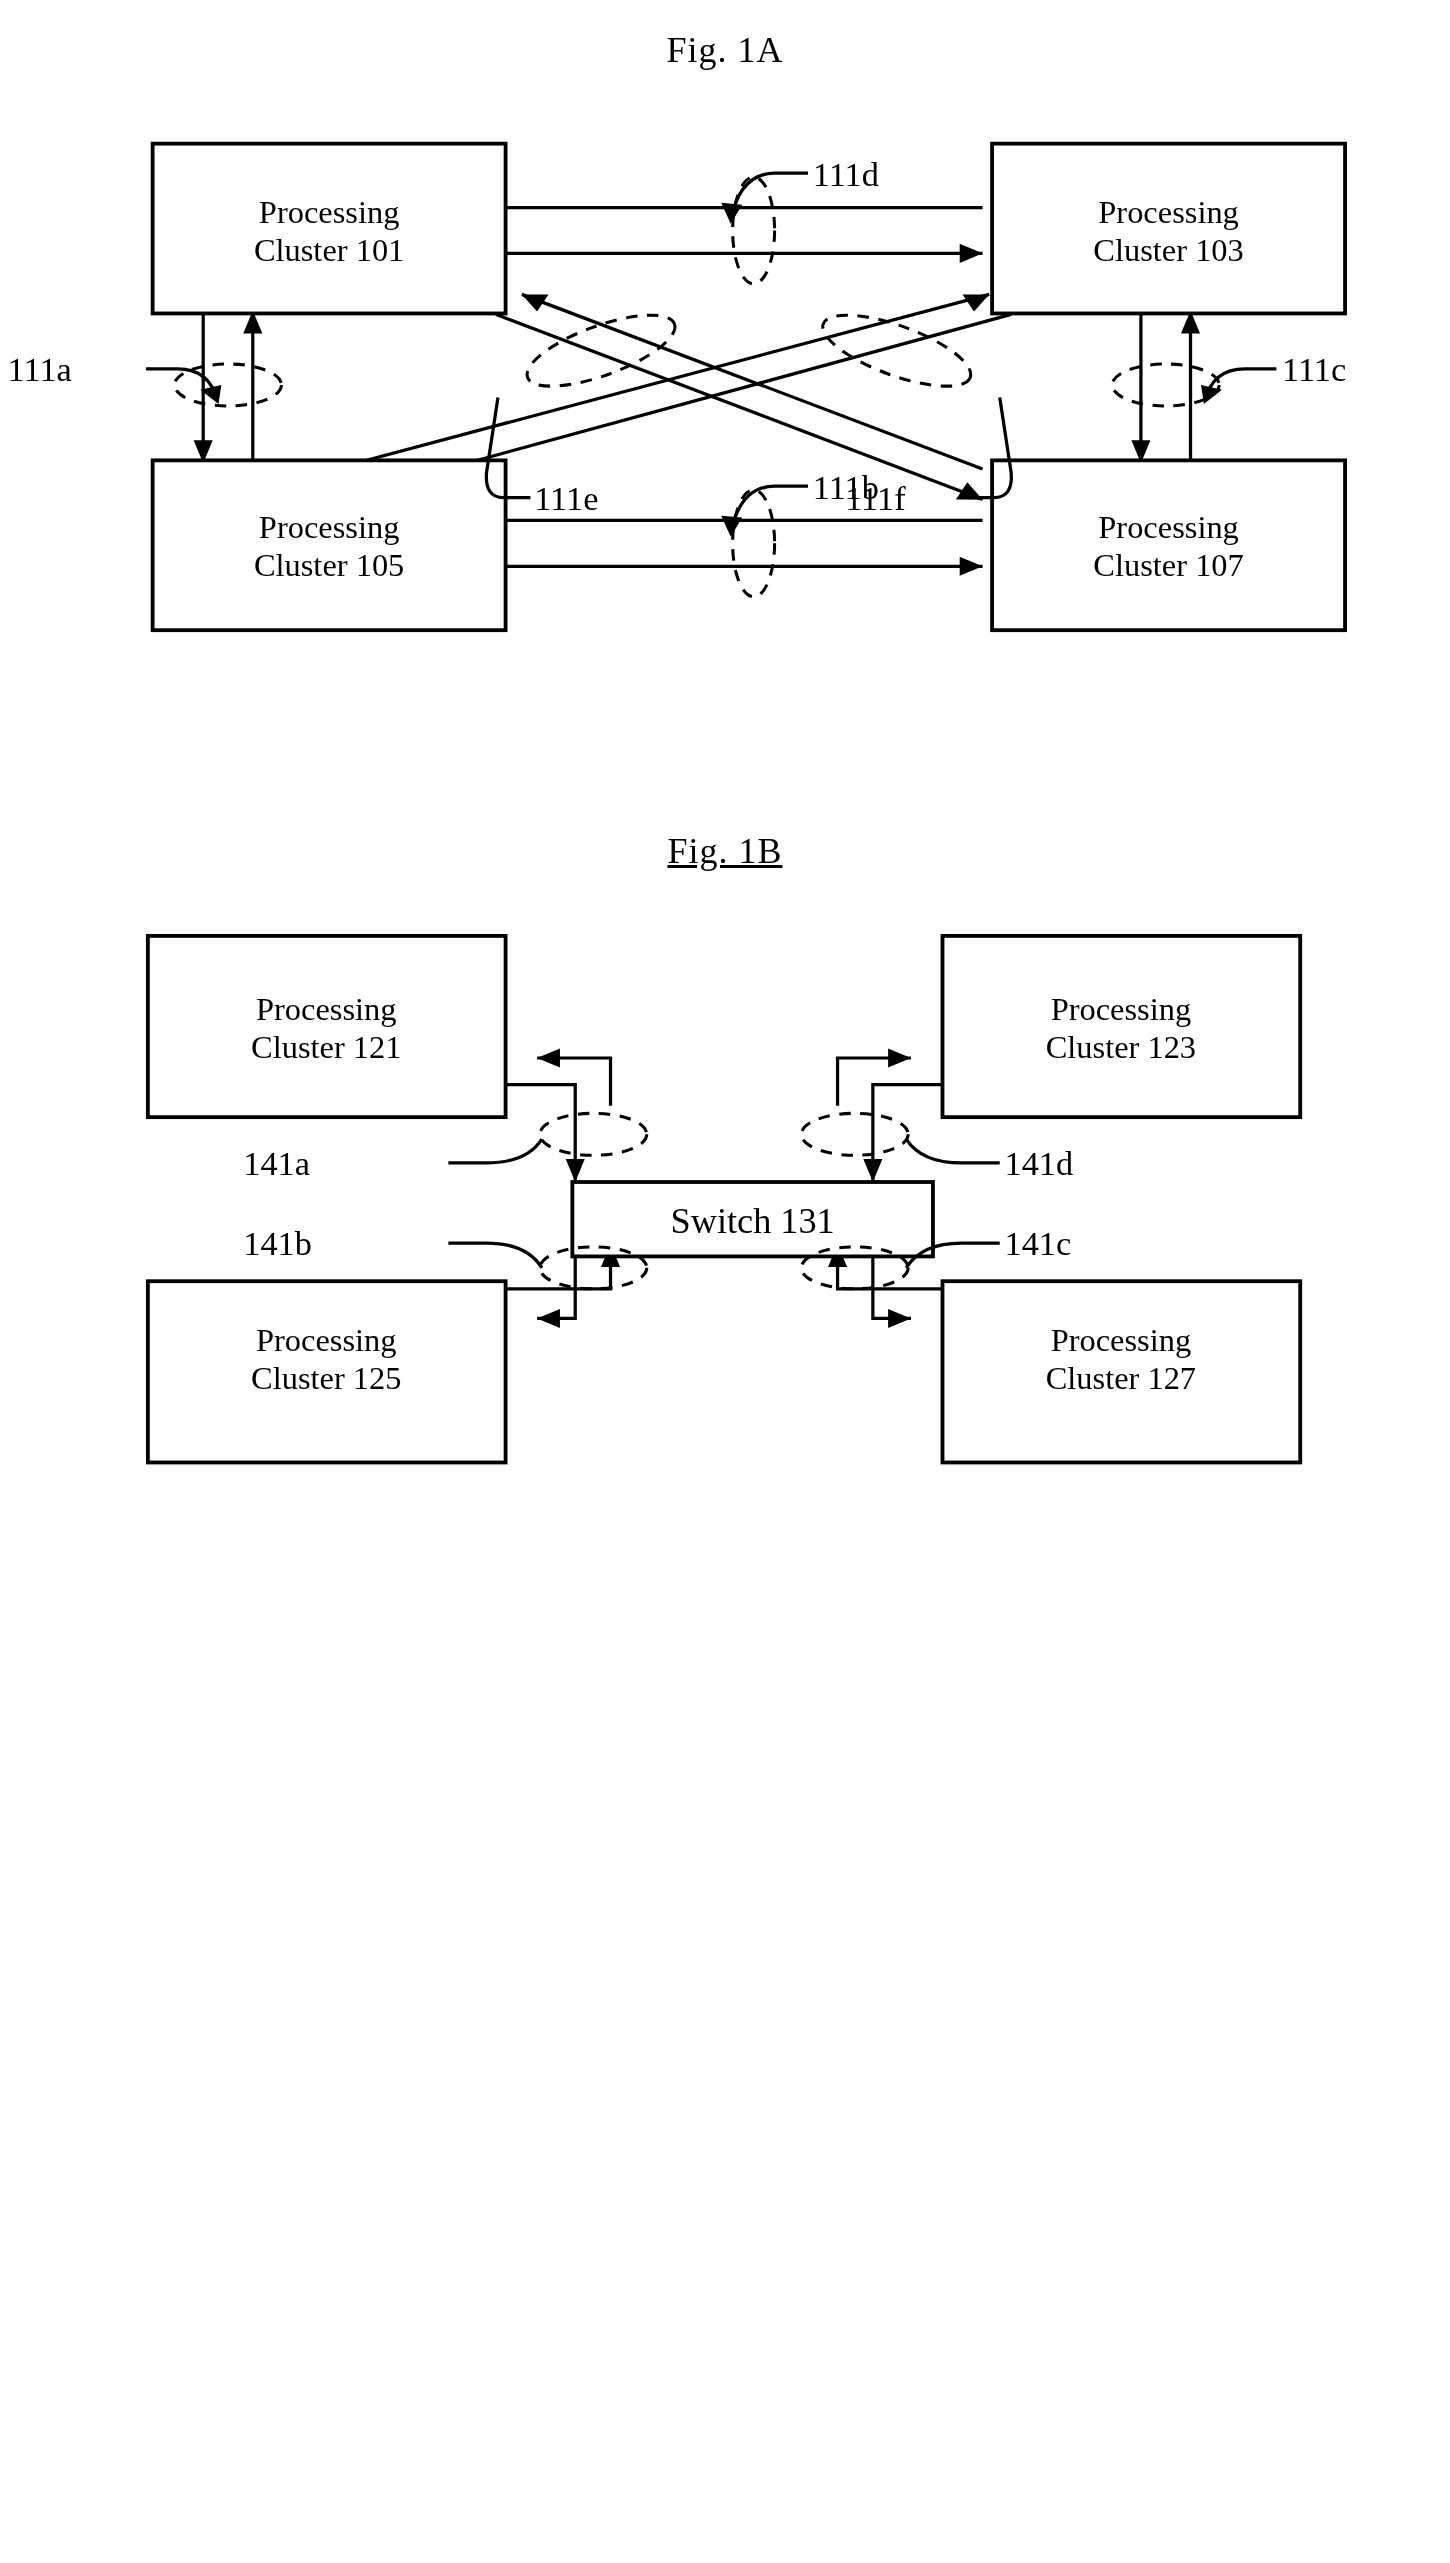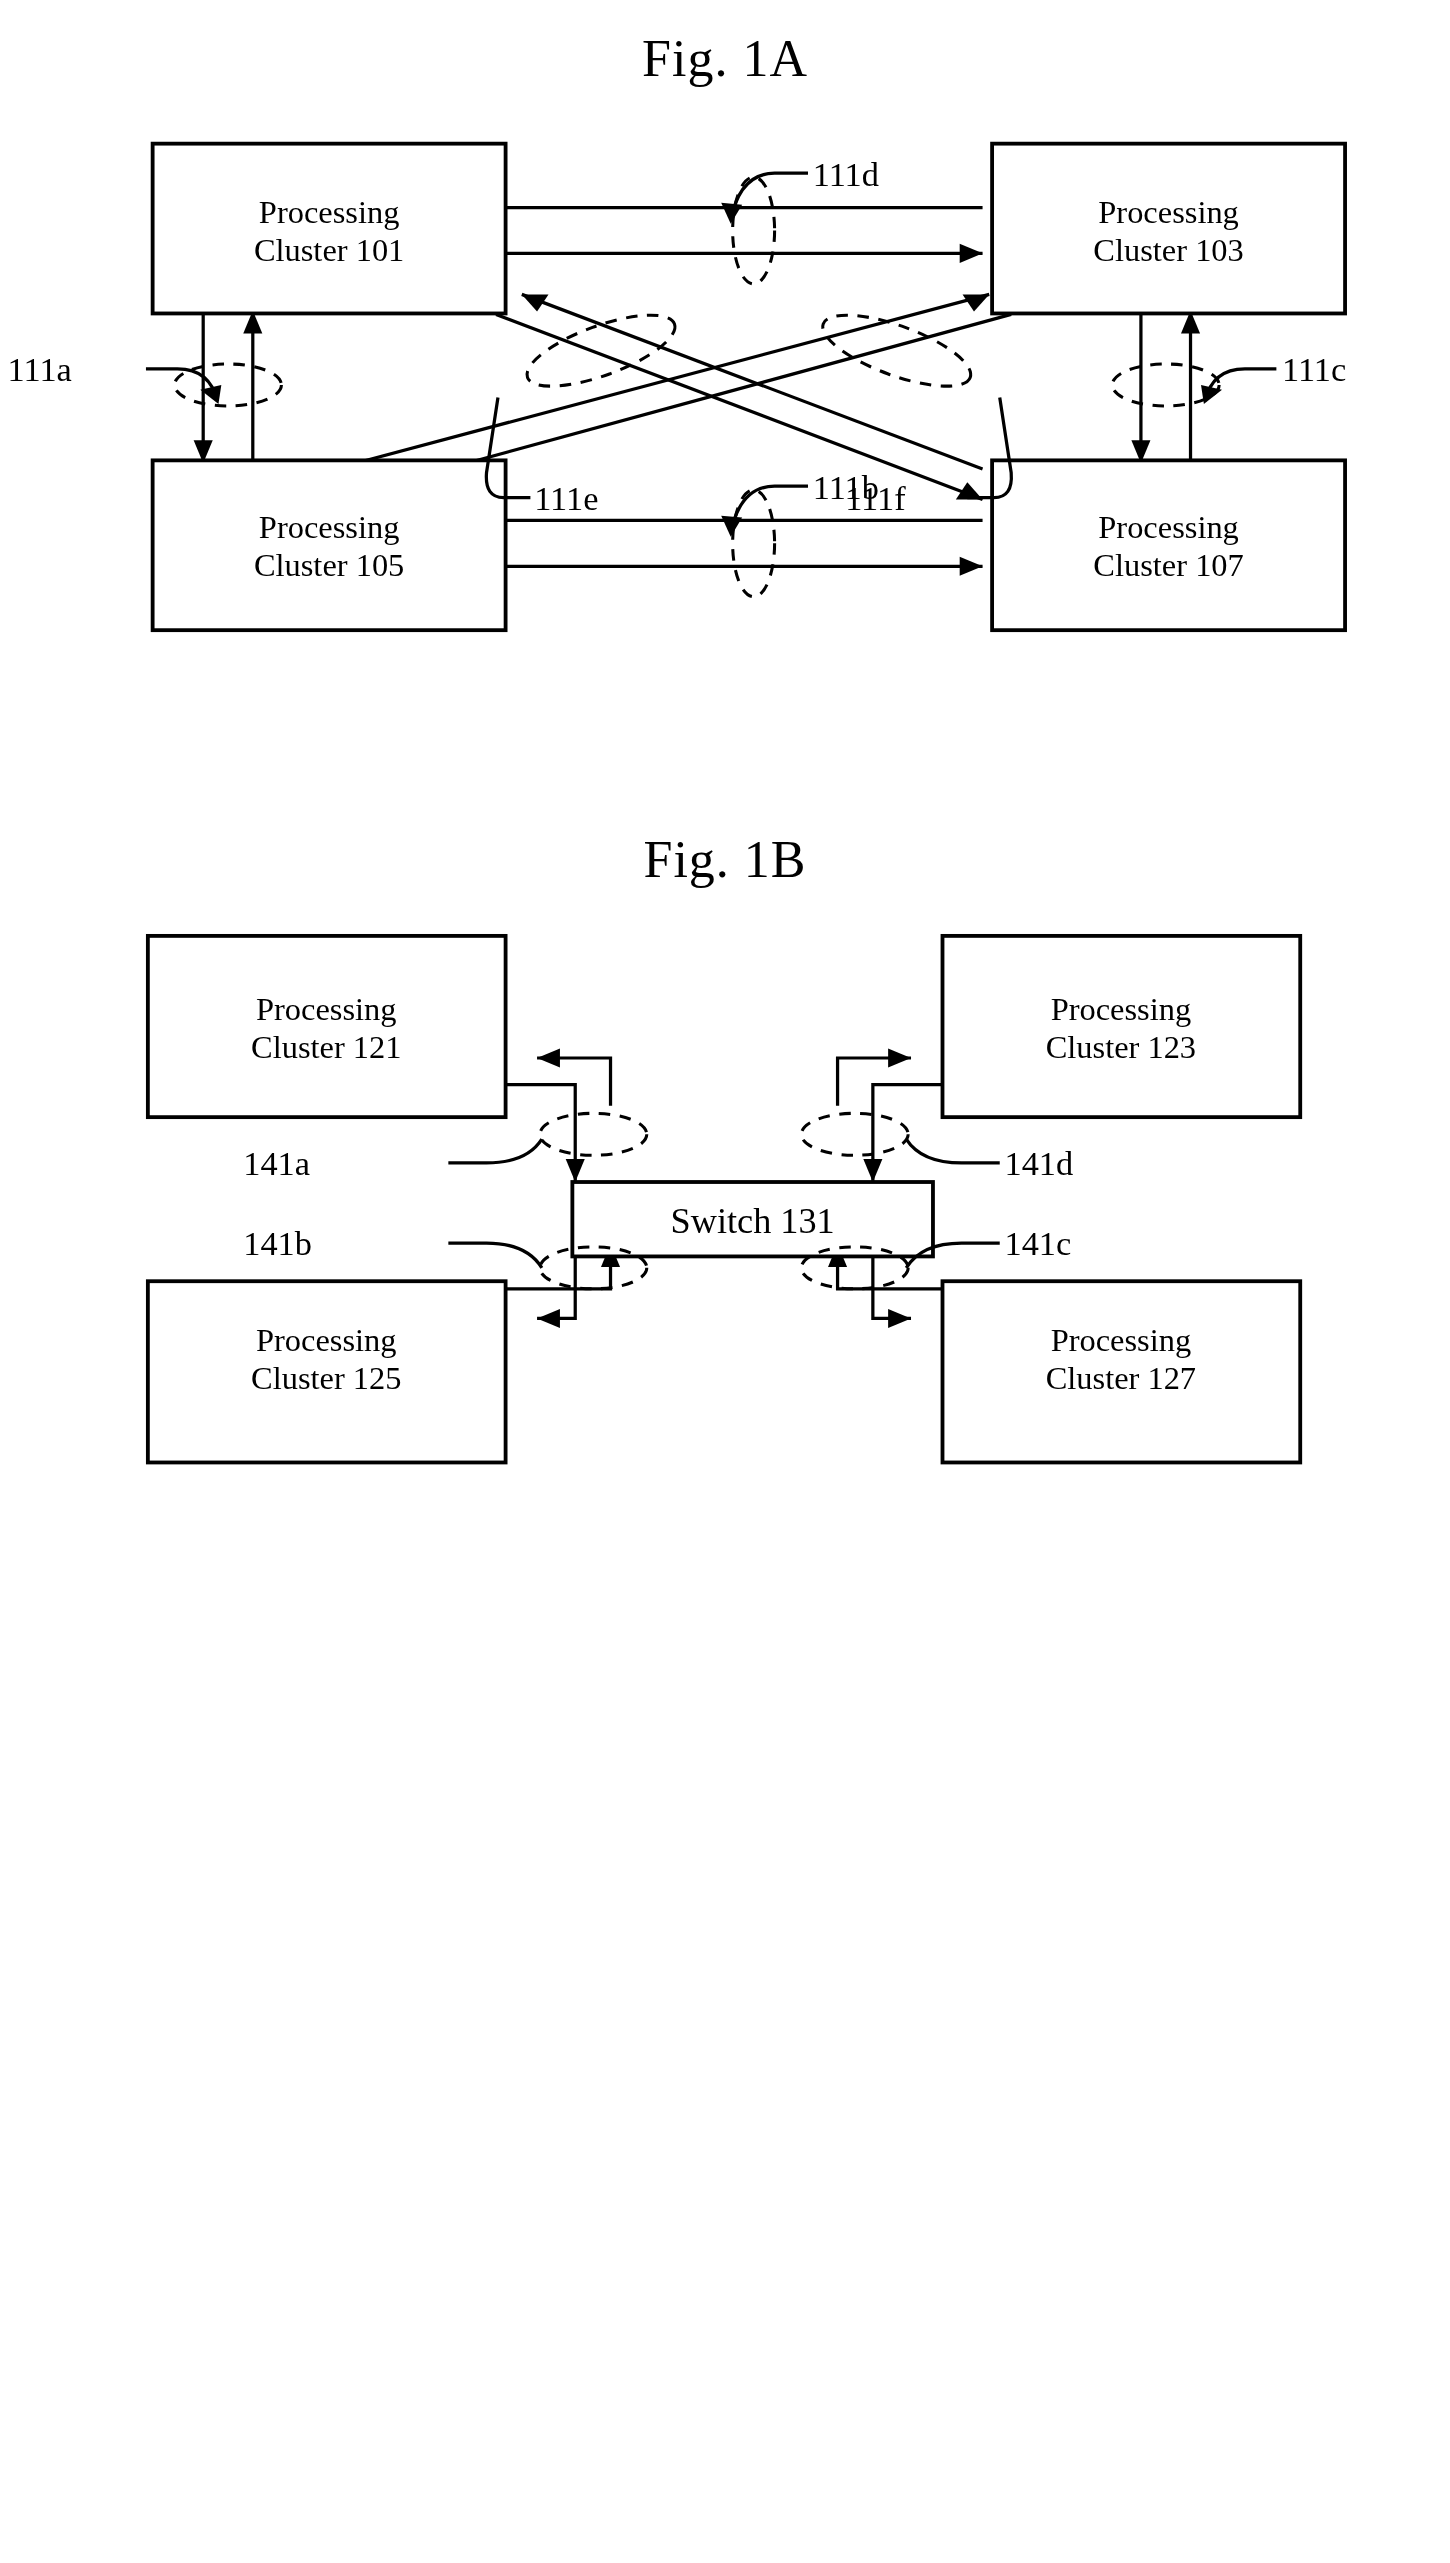--- a/index.html
+++ b/index.html
@@ -19,26 +19,26 @@
   .page {
     position: relative;
     width: 1450px;
     height: 2563px;
     background: #ffffff;
   }
   .fig-title {
     position: absolute;
     width: 100%;
     text-align: center;
-    font-size: 52px;
+    font-size: 36px;
     letter-spacing: 1px;
     color: #000;
   }
   #fig1a-title { top: 29px; }
-  #fig1b-title { top: 830px; }
+  #fig1b-title { top: 830px; text-decoration: underline; }
 
   .fig-svg {
     position: absolute;
     left: 0;
     display: block;
   }
   #fig1a-svg { top: 115px; }
   #fig1b-svg { top: 907px; }
 
   svg text {

